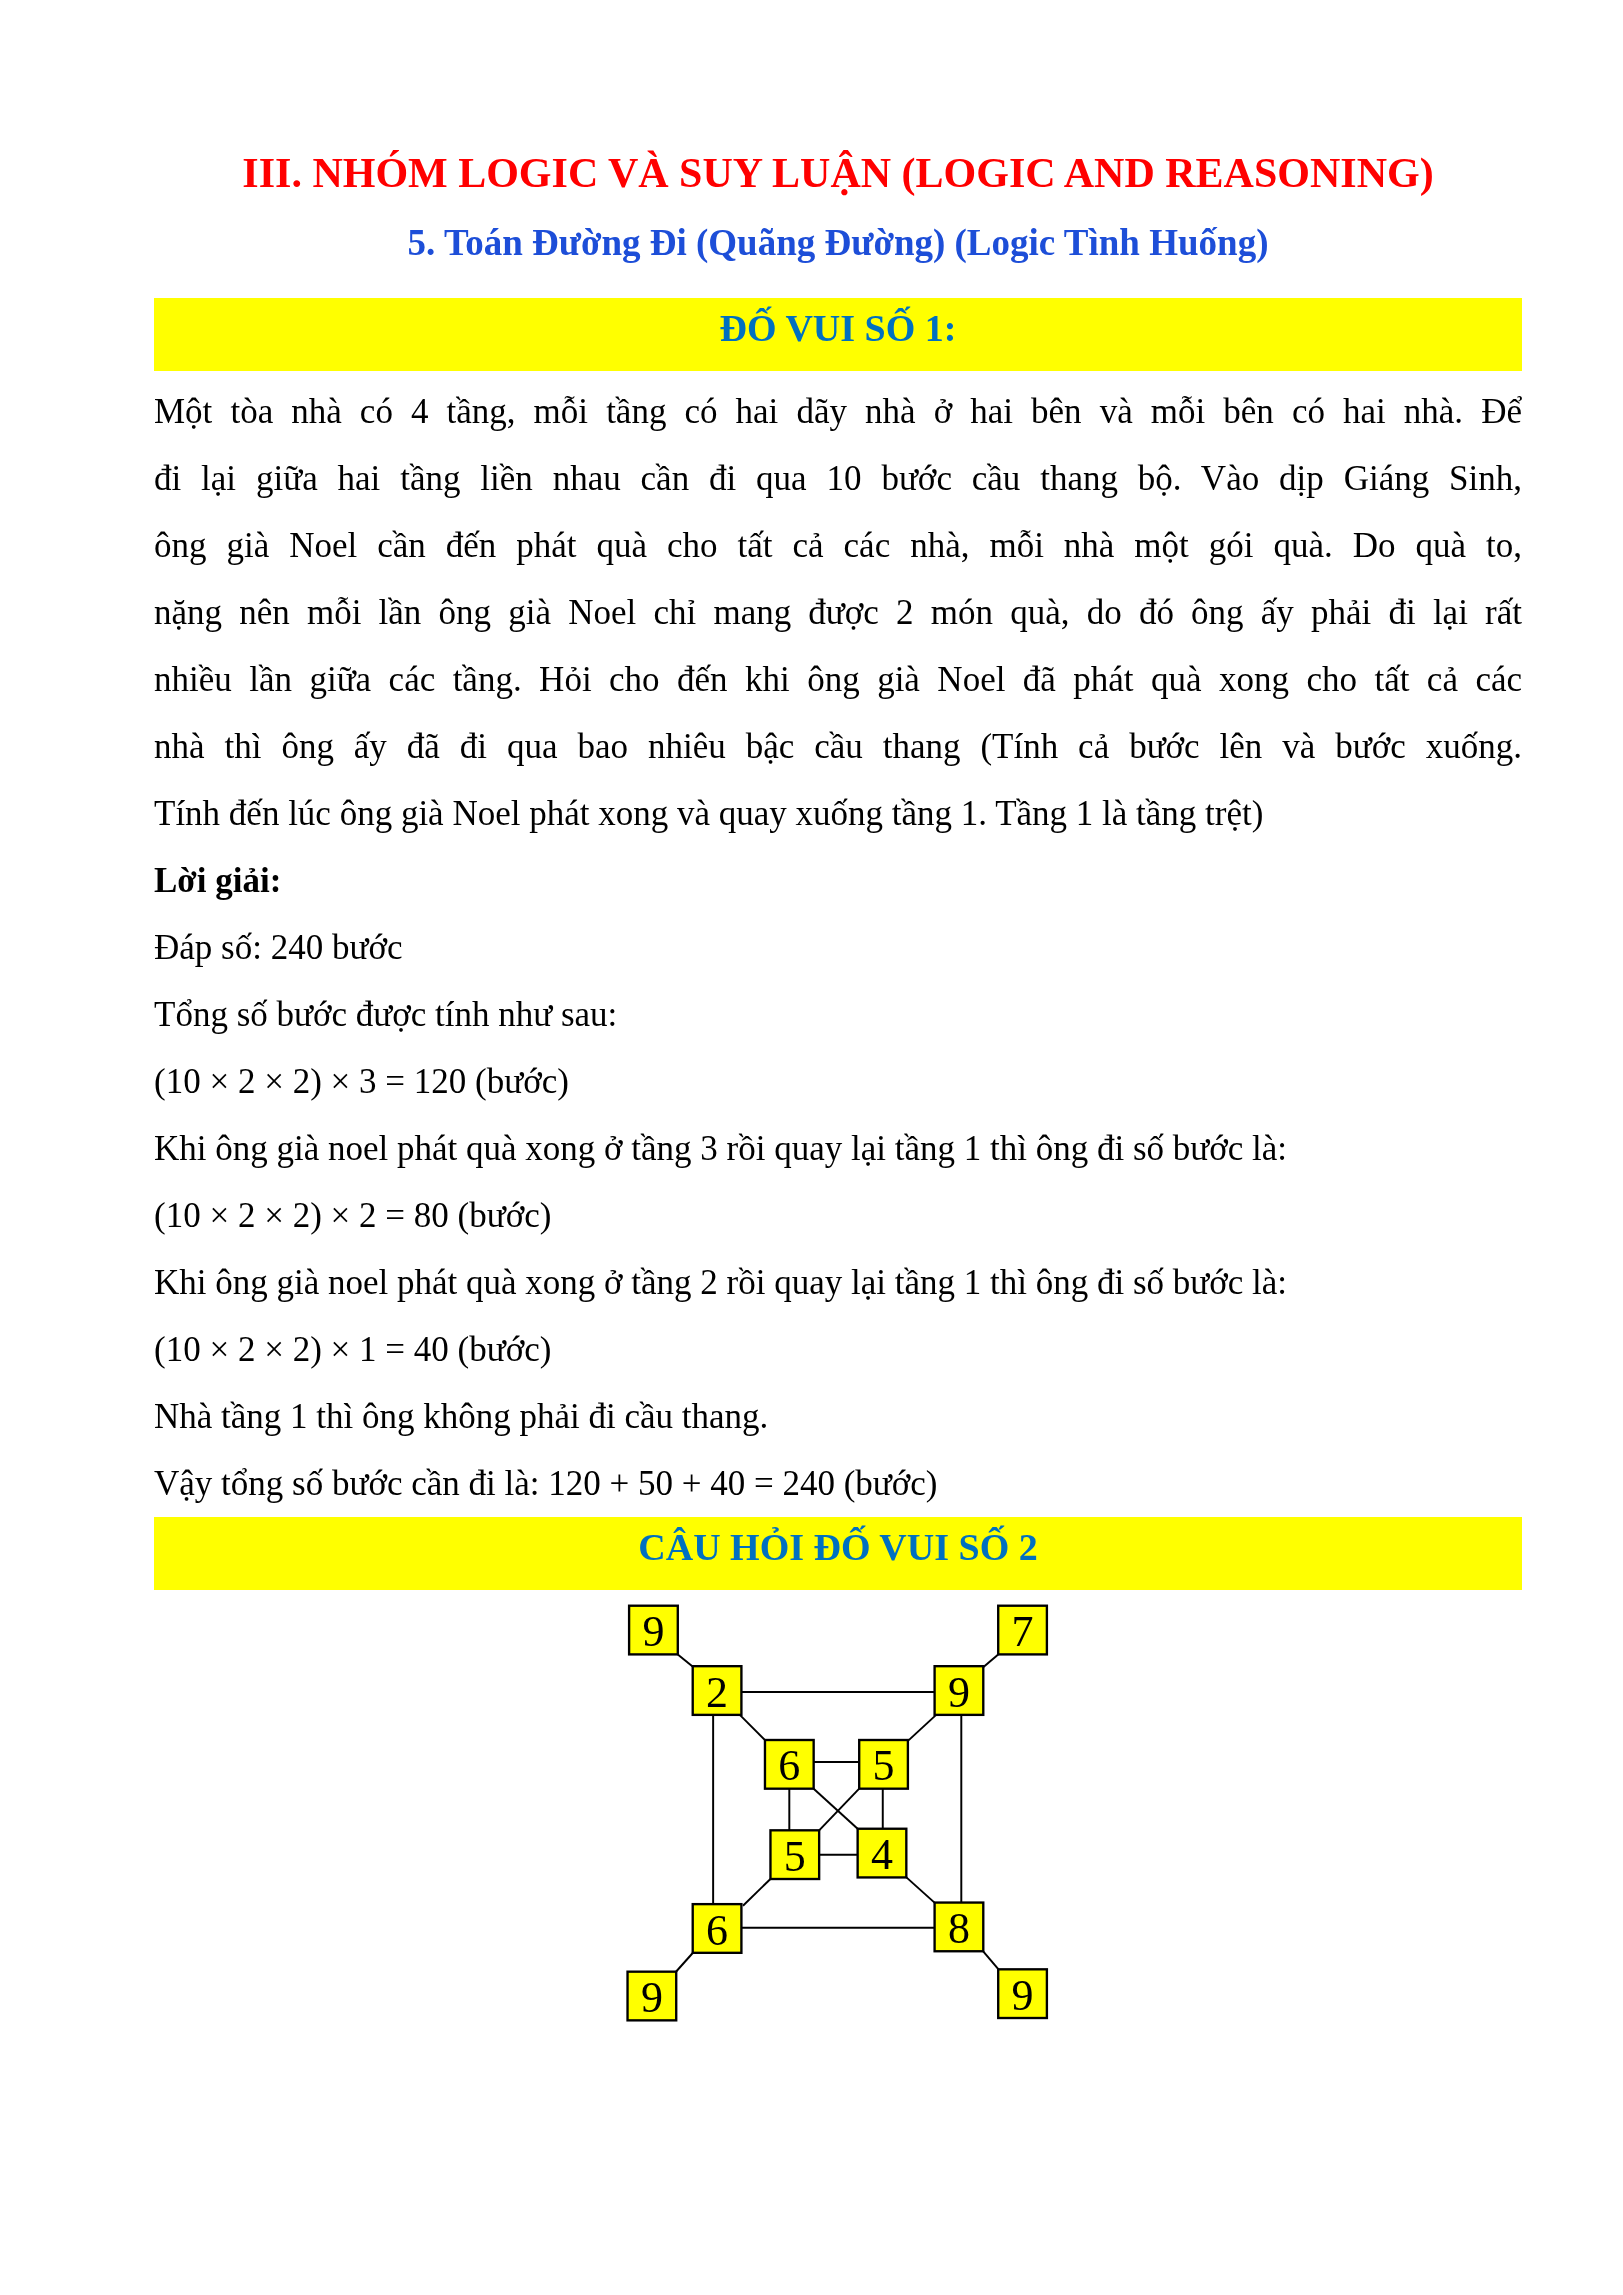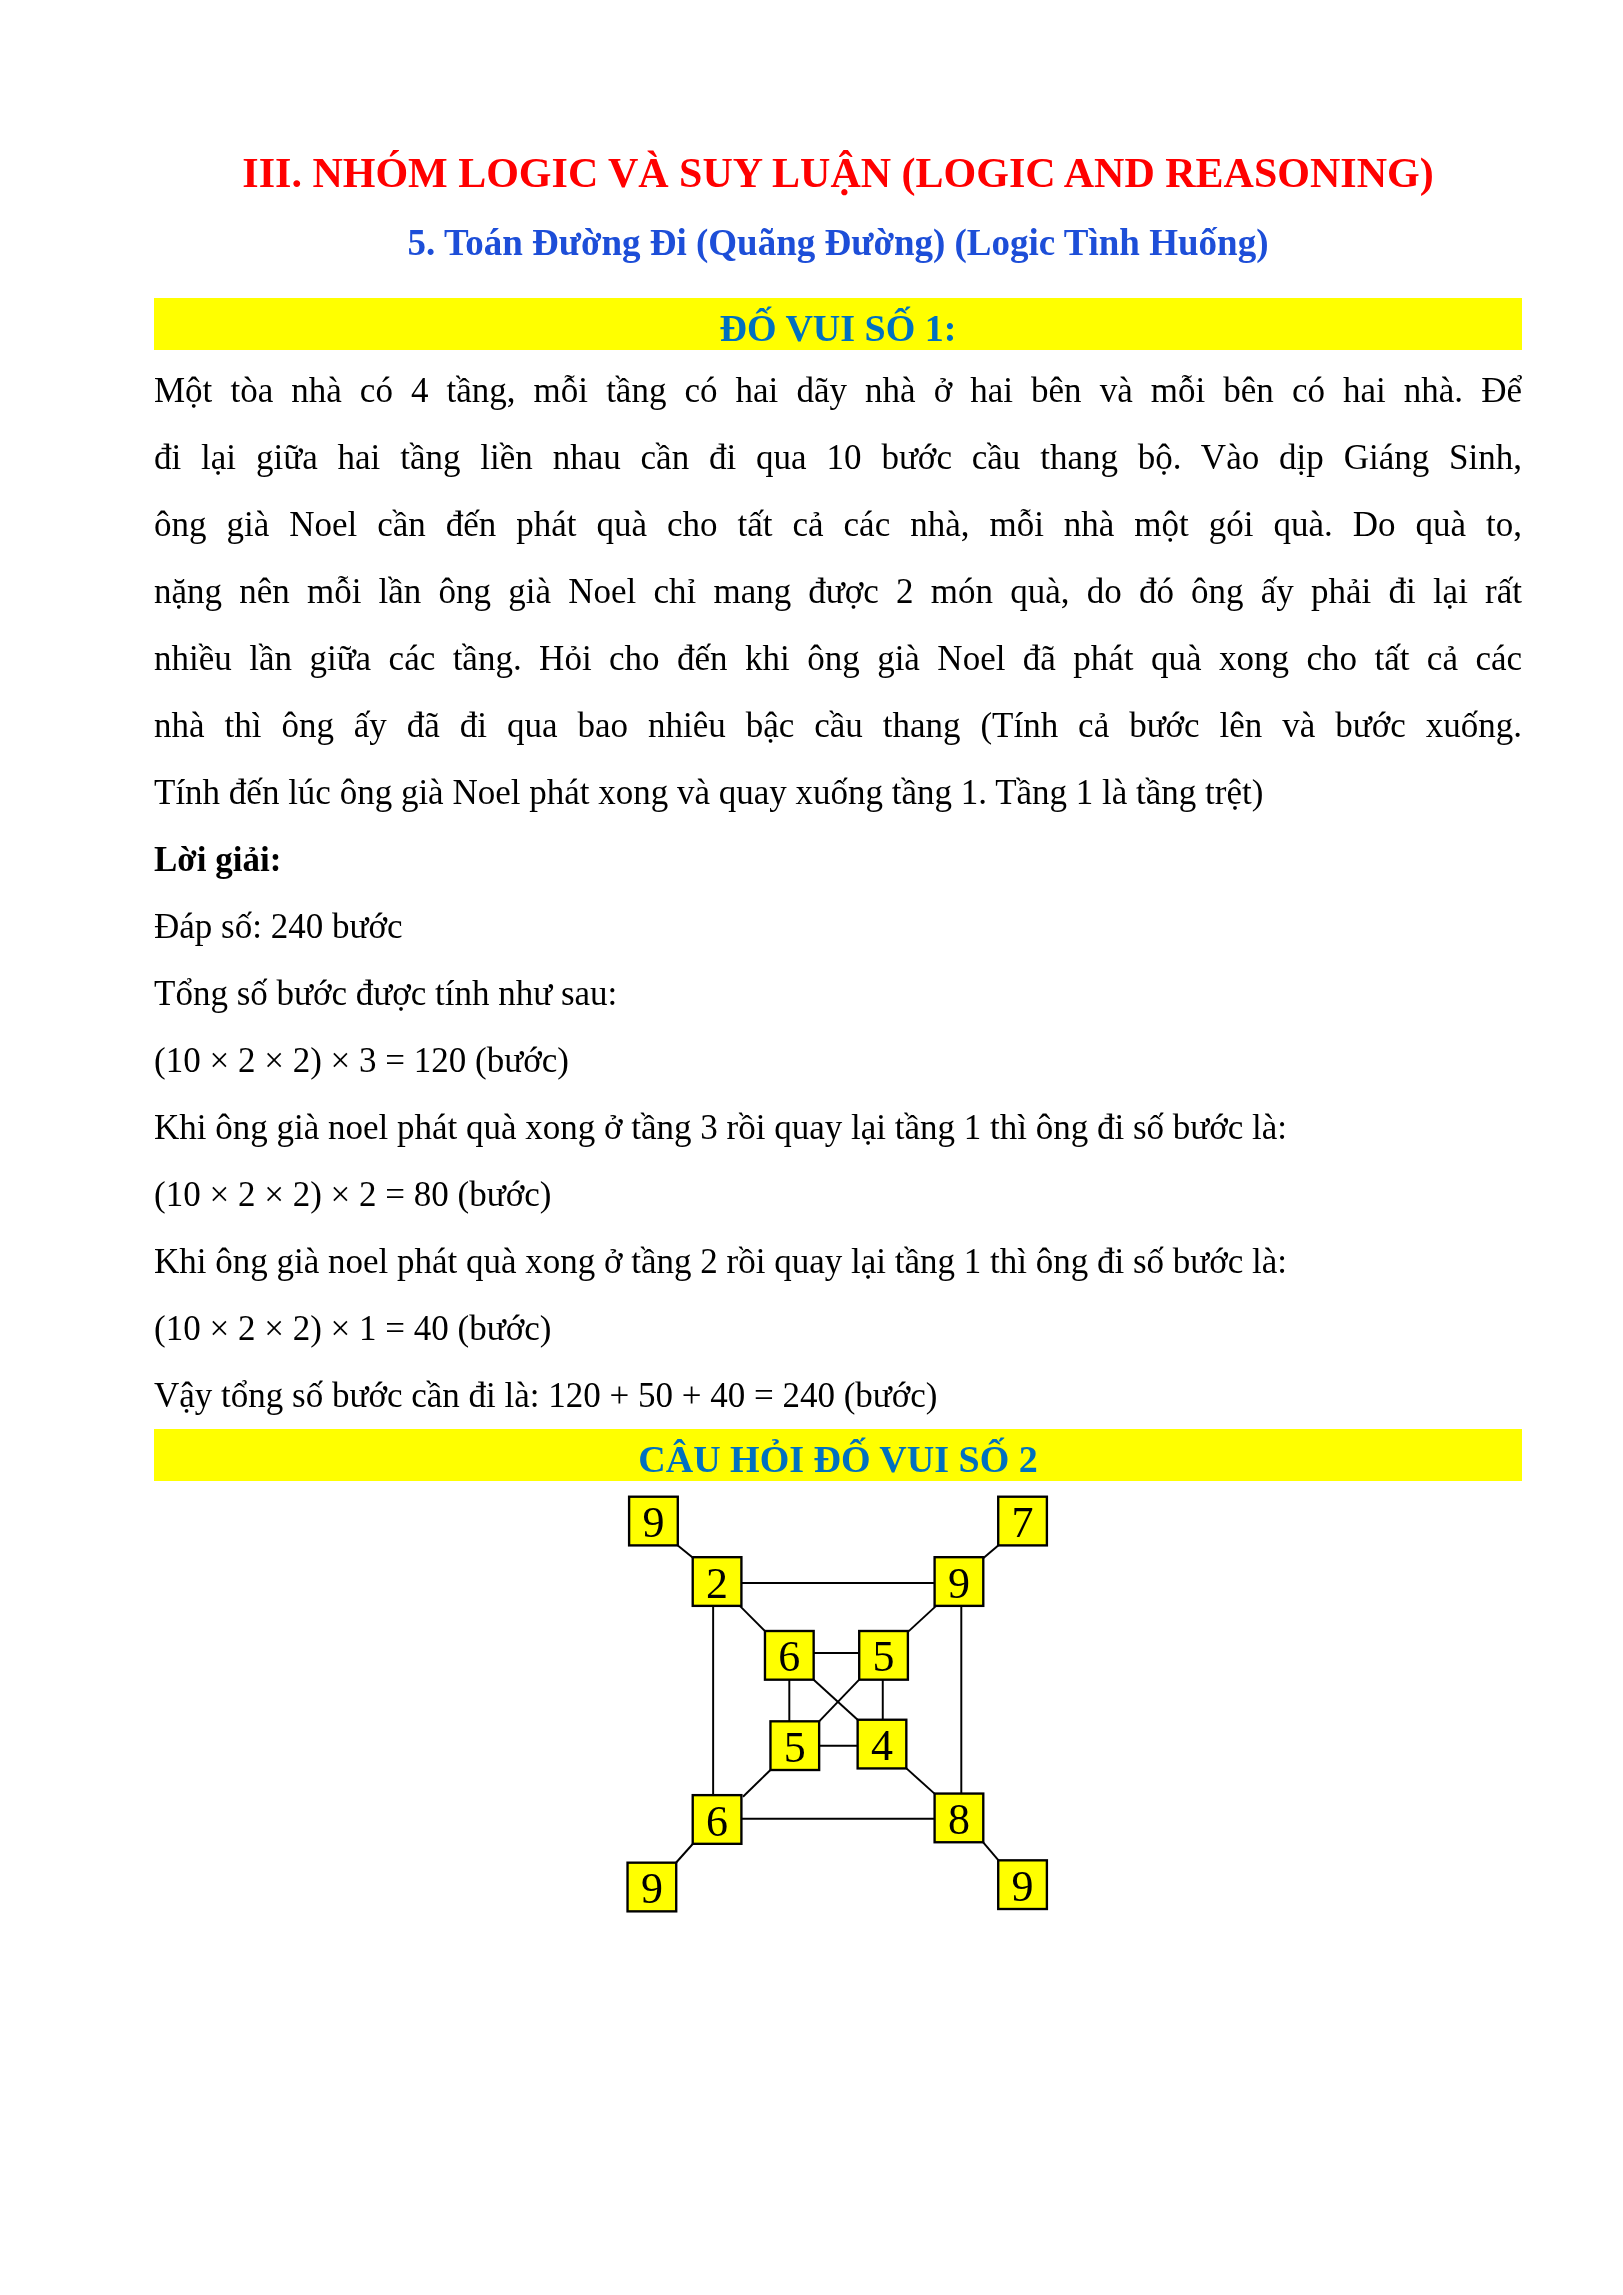--- a/index.html
+++ b/index.html
@@ -11,21 +11,21 @@
   .content { padding:0 101px 0 154px; }
   .title {
     margin-top:145px; line-height:57px; font-size:42px; font-weight:bold;
     text-align:center; color:#FF0000;
   }
   .subtitle {
     margin-top:12.6px; line-height:55px; font-size:37px; font-weight:bold;
     text-align:center; color:#1d4ed8;
   }
   .banner {
-    margin-top:28px; height:52px; line-height:60px;
+    margin-top:28px; height:73px; line-height:60px;
     background:#FFFF00; color:#0070C0;
     font-size:38px; font-weight:bold; text-align:center;
   }
   .banner.second { margin-top:0px; }
   .body-block { margin-top:7.9px; }
   .bodyline {
     height:67px; line-height:67px; font-size:35px; white-space:nowrap;
   }
   .jline {
     white-space:normal; text-align:justify; text-align-last:justify;
@@ -60,20 +60,21 @@
       <div class="bodyline">Tính đến lúc ông già Noel phát xong và quay xuống tầng 1. Tầng 1 là tầng trệt)</div>
 
       <div class="bodyline bold">Lời giải:</div>
       <div class="bodyline">Đáp số: 240 bước</div>
       <div class="bodyline">Tổng số bước được tính như sau:</div>
       <div class="bodyline">(10 × 2 × 2) × 3 = 120 (bước)</div>
       <div class="bodyline">Khi ông già noel phát quà xong ở tầng 3 rồi quay lại tầng 1 thì ông đi số bước là:</div>
       <div class="bodyline">(10 × 2 × 2) × 2 = 80 (bước)</div>
       <div class="bodyline">Khi ông già noel phát quà xong ở tầng 2 rồi quay lại tầng 1 thì ông đi số bước là:</div>
       <div class="bodyline">(10 × 2 × 2) × 1 = 40 (bước)</div>
+      <div class="bodyline">Nhà tầng 1 thì ông không phải đi cầu thang.</div>
       <div class="bodyline">Vậy tổng số bước cần đi là: 120 + 50 + 40 = 240 (bước)</div>
     </div>
 
     <div class="banner second">CÂU HỎI ĐỐ VUI SỐ 2</div>
 
     <div class="diagram-wrap">
       <svg width="440" height="428" viewBox="0 0 560 545">
 
         <line class="edge" x1="76" y1="68" x2="98" y2="86"></line>
         <line class="edge" x1="484" y1="68" x2="463" y2="86"></line>

